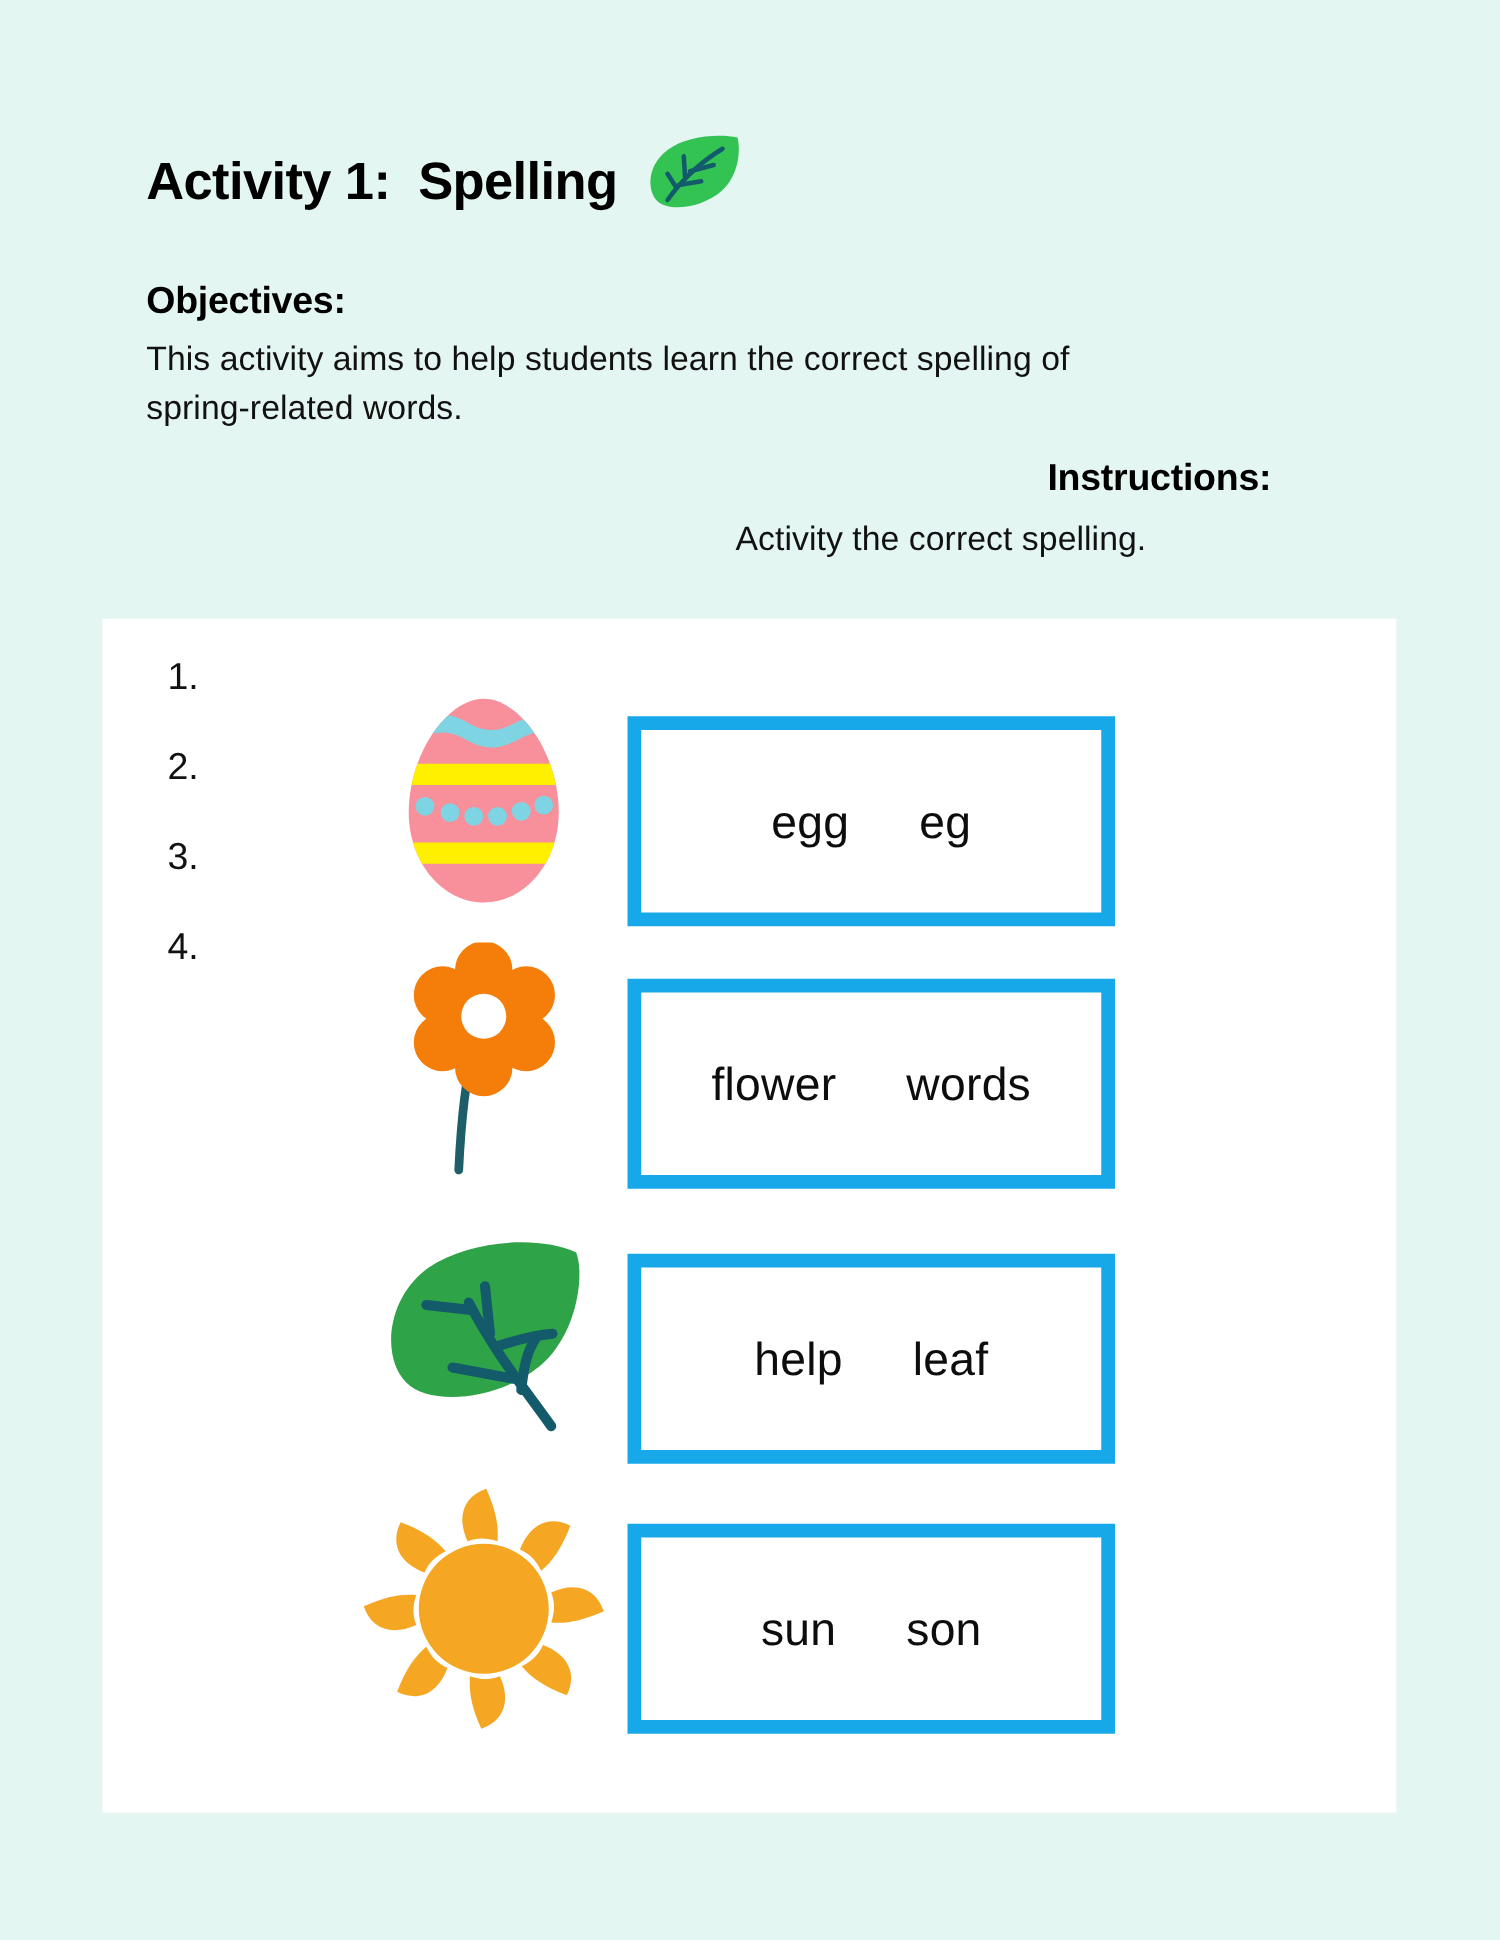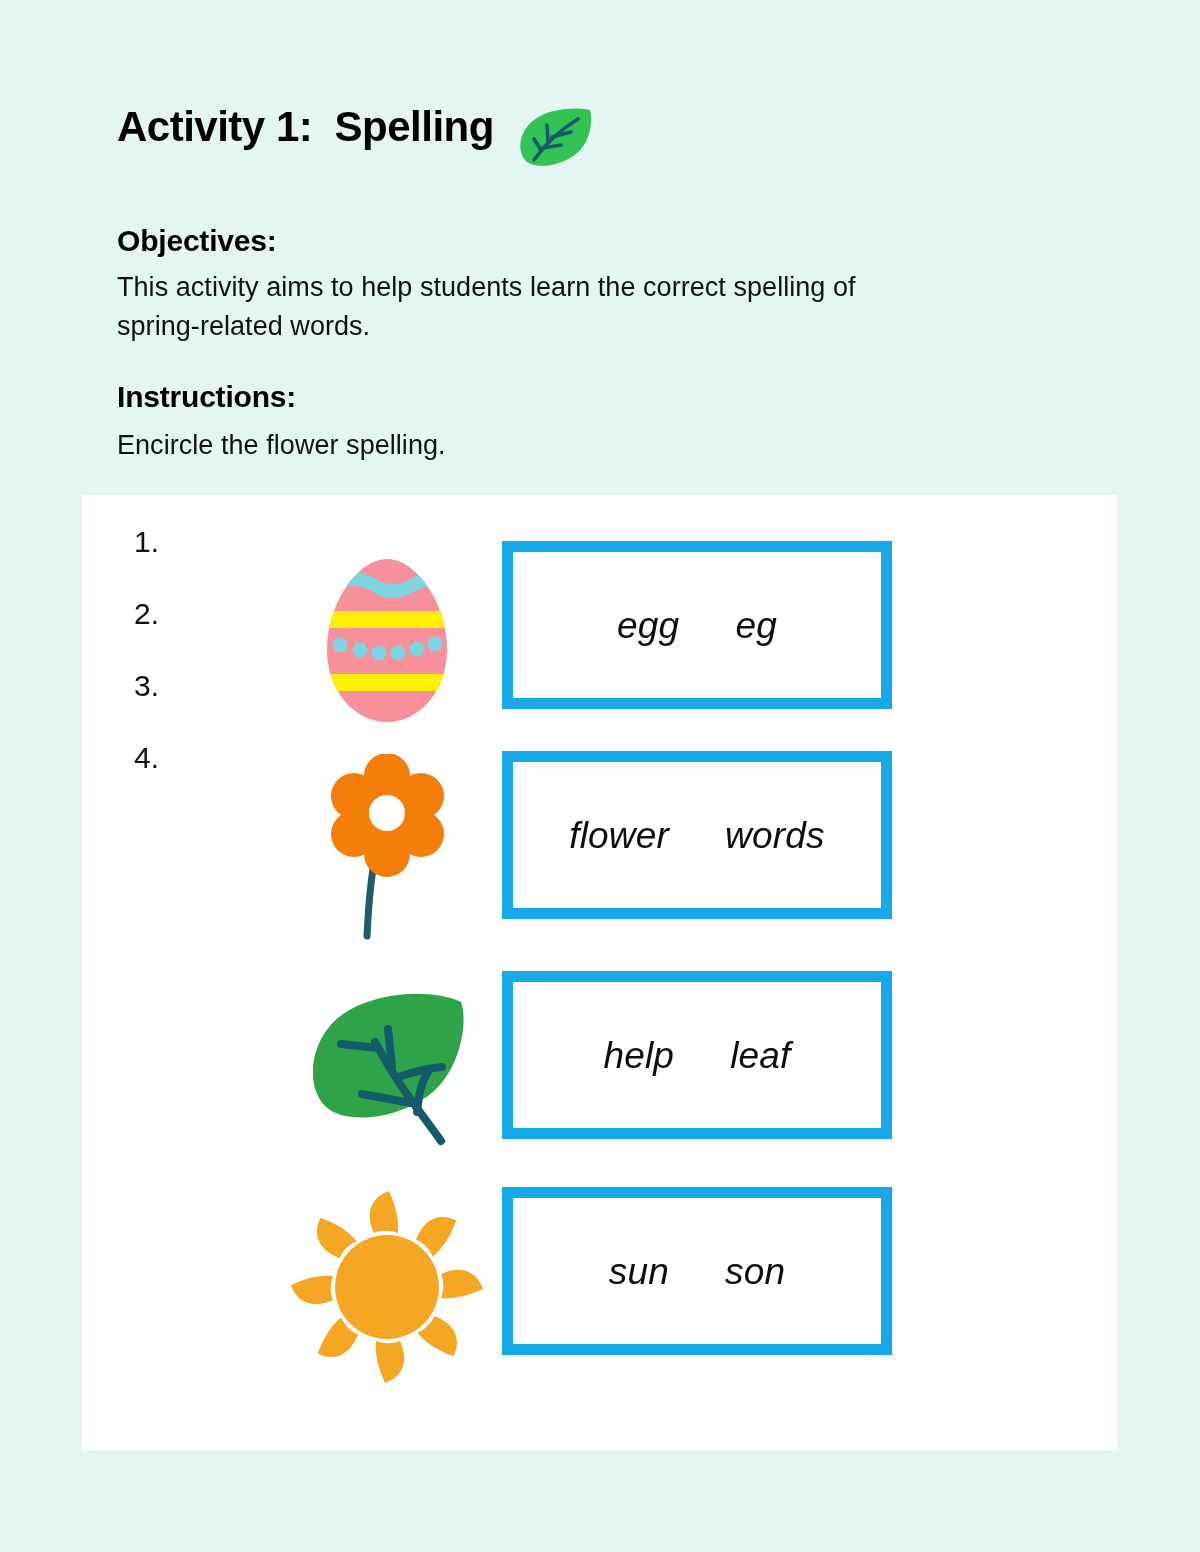--- a/index.html
+++ b/index.html
@@ -18,21 +18,21 @@
 
   
   .header {
     position: absolute;
     left: 117px;
     top: 104px;
     width: 900px;
   }
   .title-row {
     display: flex;
-    align-items: flex-start;
+    align-items: flex-end;
     gap: 22px;
   }
   .page-title {
     font-size: 42px;
     font-weight: 700;
     color: #000000;
     letter-spacing: -0.5px;
     line-height: 1.1;
     margin: 0;
     white-space: pre;
@@ -56,21 +56,21 @@
     font-size: 27px;
     font-weight: 400;
     color: #111111;
     margin: 0;
     line-height: 1.45;
     letter-spacing: 0.05px;
     max-width: 800px;
   }
   .objectives-block { margin-top: 56px; }
   .objectives-block .section-body { margin-top: 10px; }
-  .instructions-block { margin-top: 34px; }
+  .instructions-block { margin-top: 20px; text-align: right; }
   .instructions-block .section-body { margin-top: 12px; }
 
   
   .worksheet-card {
     position: absolute;
     left: 82px;
     top: 495px;
     width: 1035px;
     height: 955px;
     background: #ffffff;
@@ -100,22 +100,21 @@
     top: 0;
     width: 100%;
     height: 100%;
   }
   .q-row {
     position: absolute;
     left: 190px;
     width: 840px;
     height: 200px;
     display: flex;
-    align-items: flex-start;
-    font-style: italic;
+    align-items: flex-end;
   }
   .q-row-1 { top: 46px; }
   .q-row-2 { top: 256px; }
   .q-row-3 { top: 476px; }
   .q-row-4 { top: 692px; }
 
   .illustration {
     width: 230px;
     height: 200px;
     flex: 0 0 auto;
@@ -165,21 +164,21 @@
     </svg>
   </div>
 
   <div class="objectives-block">
     <h2 class="section-heading">Objectives:</h2>
     <p class="section-body">This activity aims to help students learn the correct spelling of spring-related words.</p>
   </div>
 
   <div class="instructions-block">
     <h2 class="section-heading">Instructions:</h2>
-    <p class="section-body">Encircle the flower spelling.</p>
+    <p class="section-body">Activity the correct spelling.</p>
   </div>
 </div>
 
 <div class="worksheet-card">
 
   <div class="number-column">
     <div class="number-item">1.</div>
     <div class="number-item">2.</div>
     <div class="number-item">3.</div>
     <div class="number-item">4.</div>

